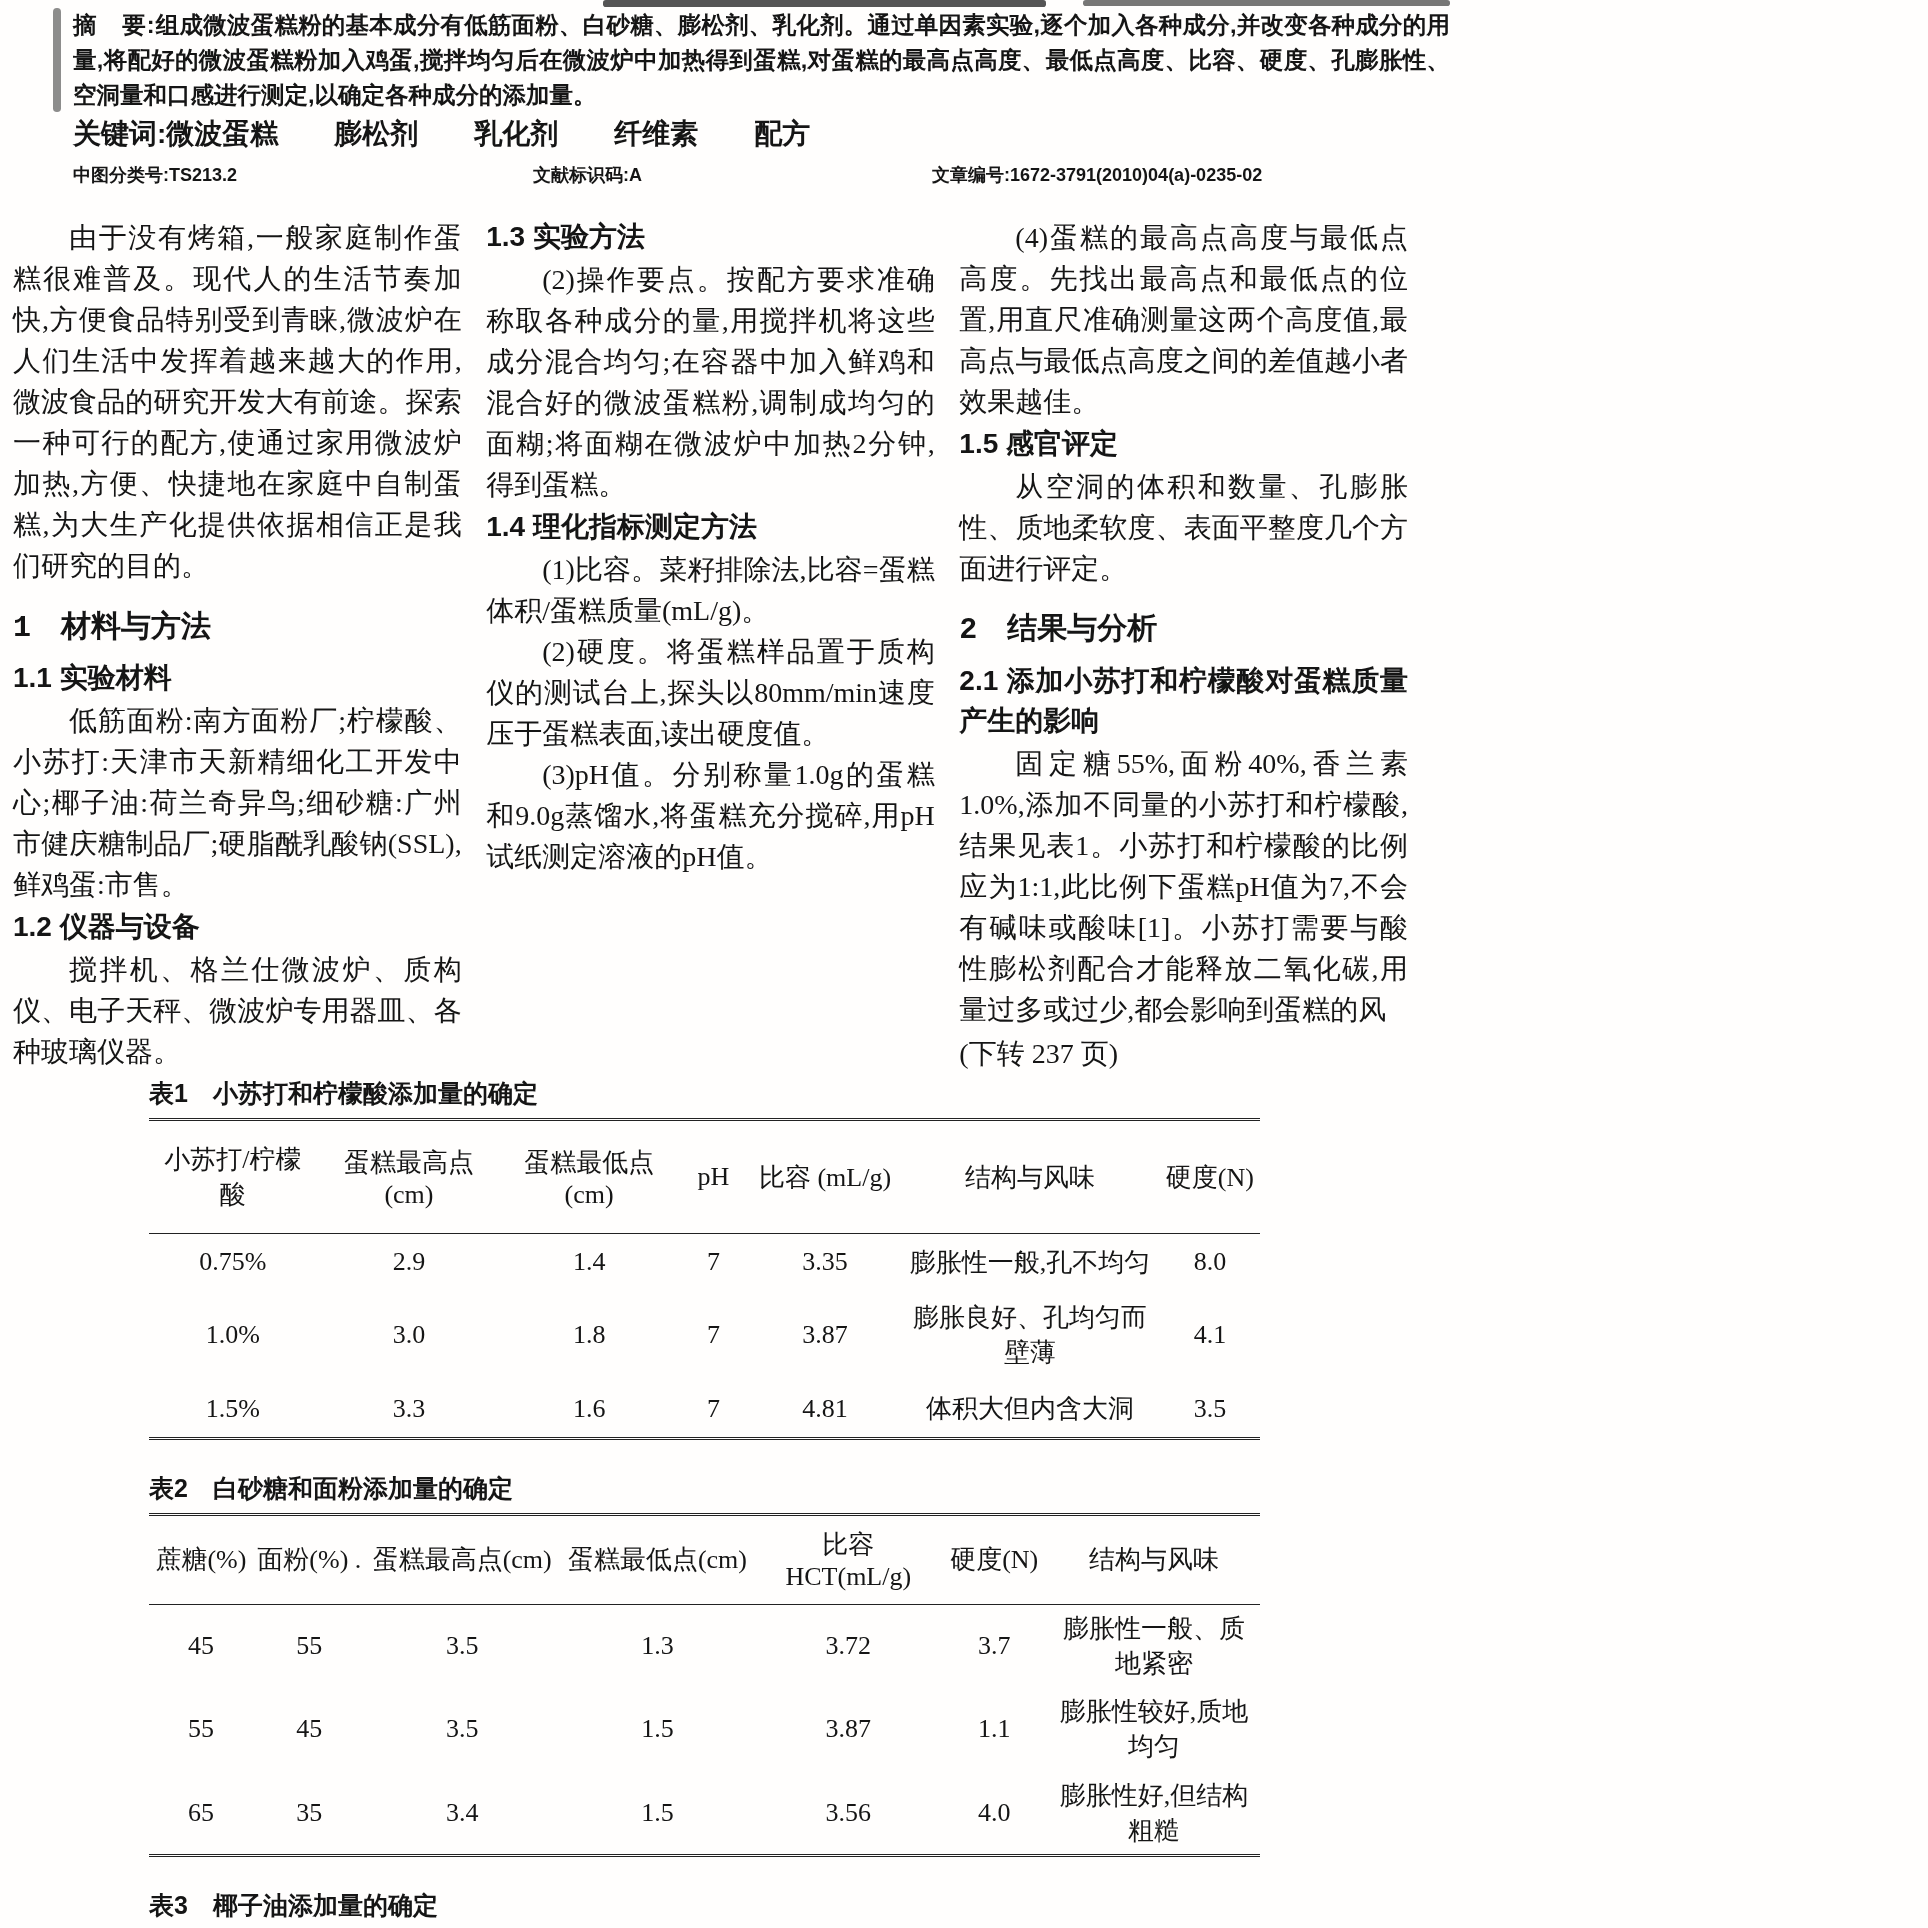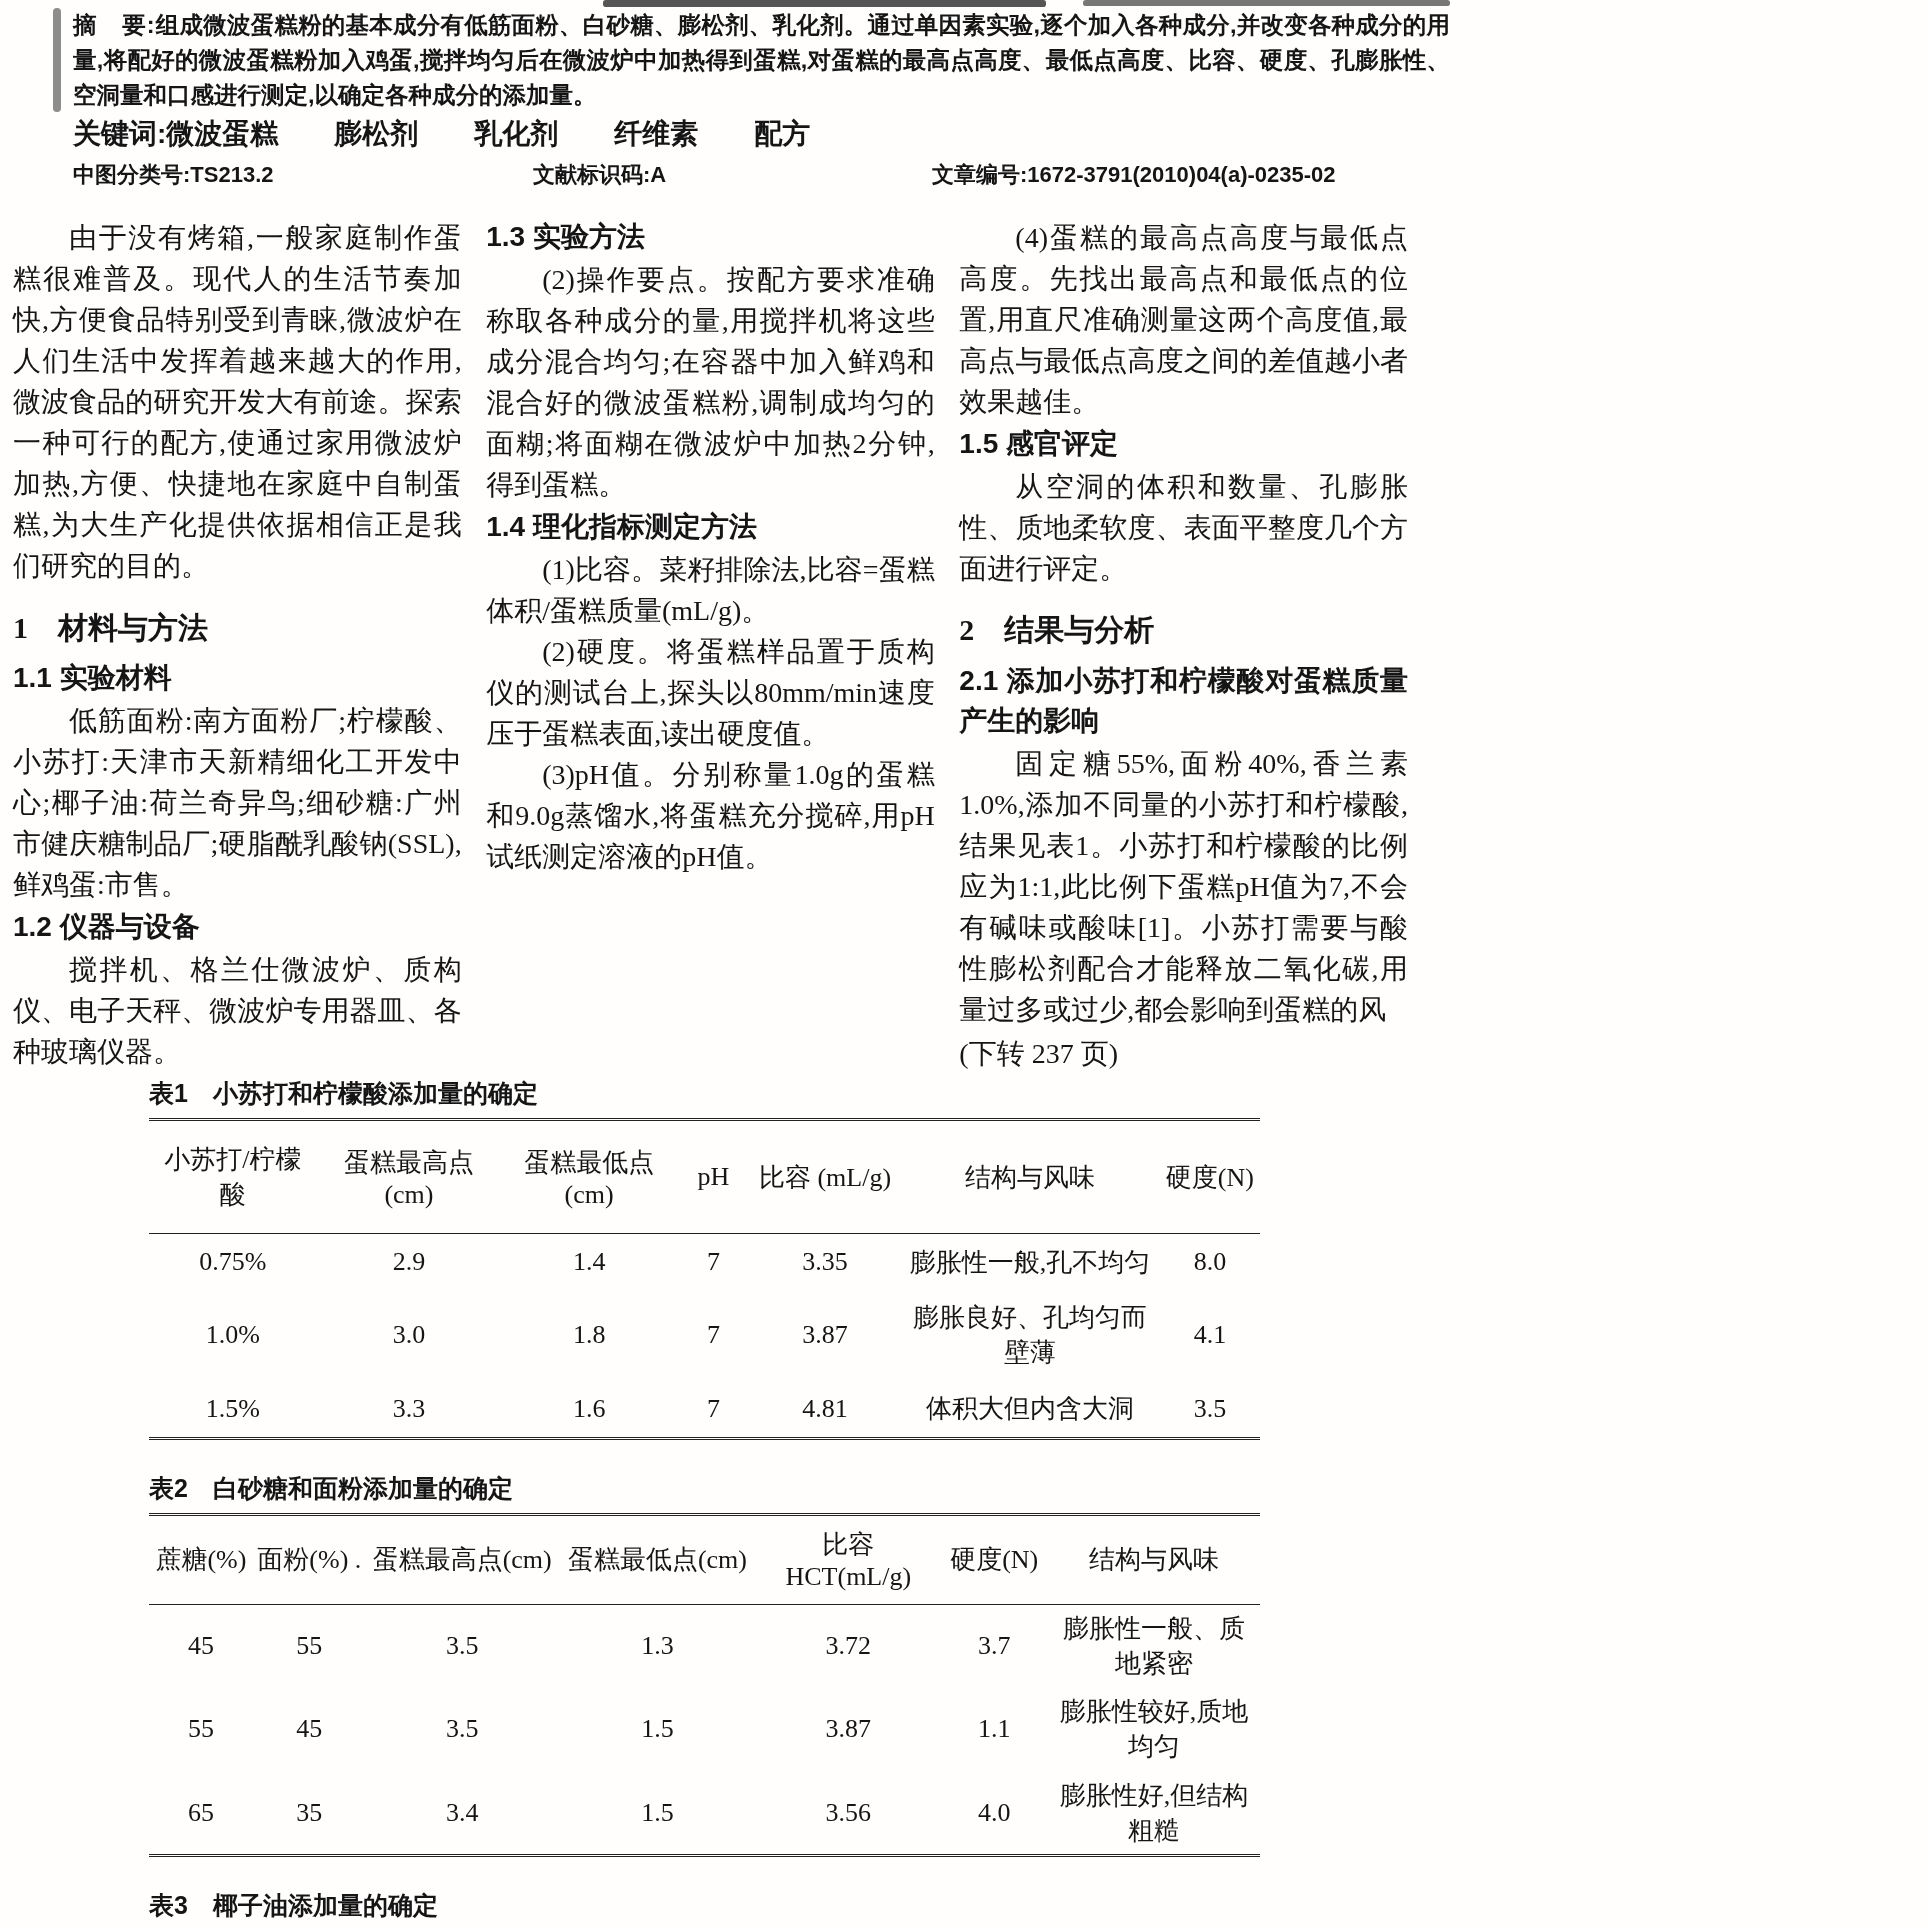--- a/index.html
+++ b/index.html
@@ -21,36 +21,36 @@
 
   
   .abstract-block {
     position:absolute; left:73px; top:7.5px; width:1377px;
     font-family:"Liberation Sans","DejaVu Sans",sans-serif;
     font-weight:bold;
   }
   .abs { font-size:23.5px; line-height:35px; text-align:justify; }
   .abs .lbl { letter-spacing:0.9px; }
   .kw  { font-size:28px; line-height:32px; margin-top:5px; }
-  .metaline { display:flex; font-size:22px; line-height:32px; margin-top:9.4px; }
+  .metaline { display:flex; font-size:18px; line-height:32px; margin-top:9.4px; }
   .metaline .clc { width:460px; }
   .metaline .dc  { width:399px; }
   .metaline .an  { flex:1; }
 
   
   .columns {
     position:absolute; left:13px; top:217px; width:1395px;
     display:flex; gap:24.5px;
     font-size:28px; line-height:41px; text-align:justify;
   }
   .col { width:449px; }
   .blk.p { text-indent:2em; }
   .blk.p-right { text-align:left; text-indent:0; margin-top:3.8px; }
   .blk.h1 {
-    font-family:Liberation Serif, serif;
+    font-family:Liberation Mono, monospace;
     font-weight:bold; font-size:30px; line-height:38px;
     margin:22.6px 0 11.3px; text-indent:0;
   }
   .blk.h2 {
     font-family:"Liberation Sans","DejaVu Sans",sans-serif;
     font-weight:bold; font-size:28px; line-height:40px;
     margin:1.9px 0; text-indent:0;
   }
   .col > :first-child { margin-top:0; }
 

